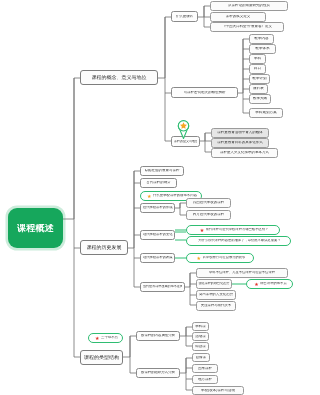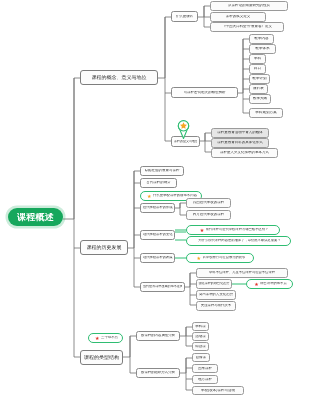--- a/index.html
+++ b/index.html
@@ -124,21 +124,21 @@
     <g fill="none" stroke="#2fbd72" stroke-width="1">
 
       <path d="M175,230 H186"></path>
       <path d="M175,232 H186"></path>
       <path d="M175,240 H186"></path>
       <path d="M175,258 H186"></path>
       <path d="M246,284 H232"></path>
     </g>
   </svg>
 
-  <div class="node root" style="left:8px;top:208px;width:55px;height:18px;font-size:9px;">
+  <div class="node root" style="left:8px;top:208px;width:55px;height:40px;font-size:9px;">
     <span class="txt">课程概述</span>
   </div>
 
   <div class="node lvl1" style="left:80px;top:70px;width:78px;height:15px;font-size:5px;">
     <span class="txt">课程的概念、意义与地位</span>
   </div>
 
   <div class="node lvl2" style="left:171px;top:11px;width:27px;height:11px;font-size:3.6px;">
     <span class="txt">什么是课程</span>
   </div>

